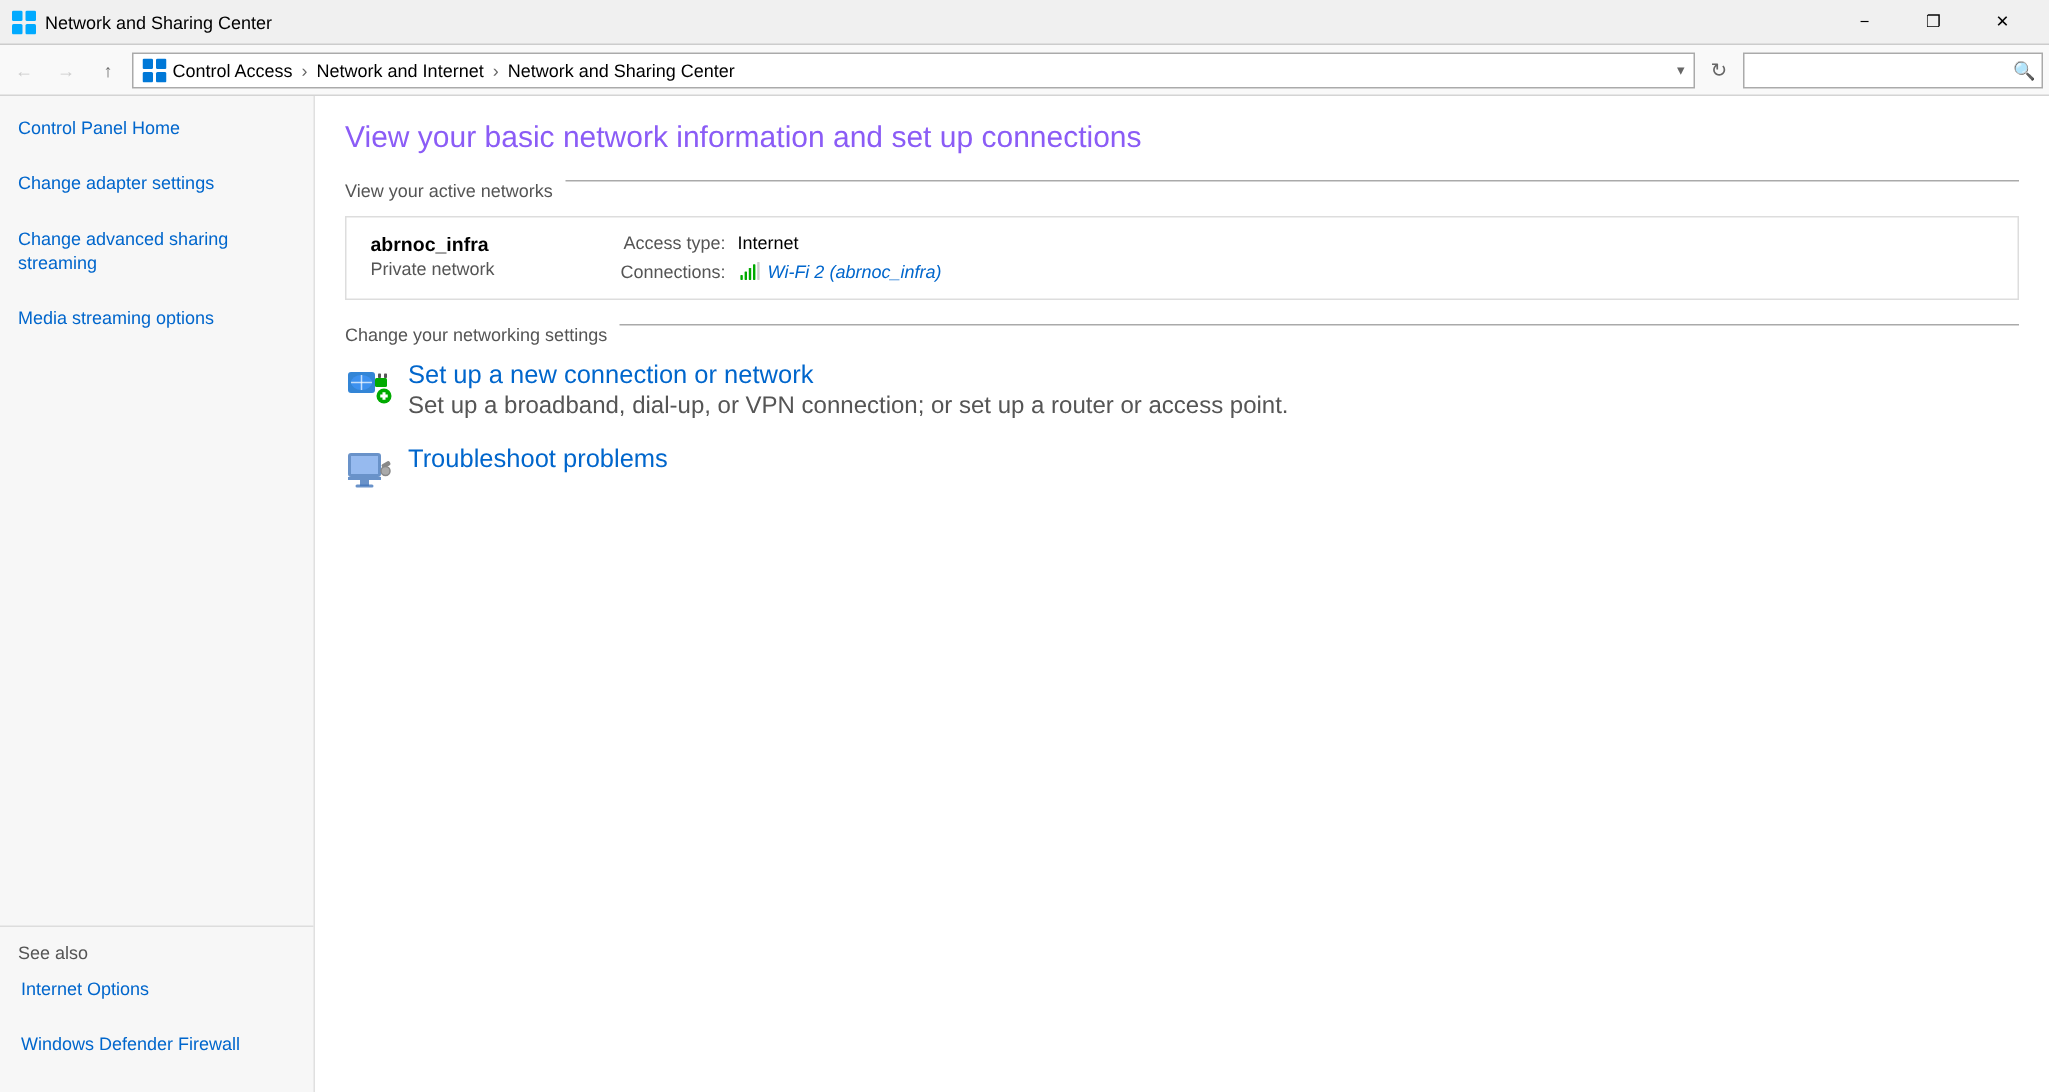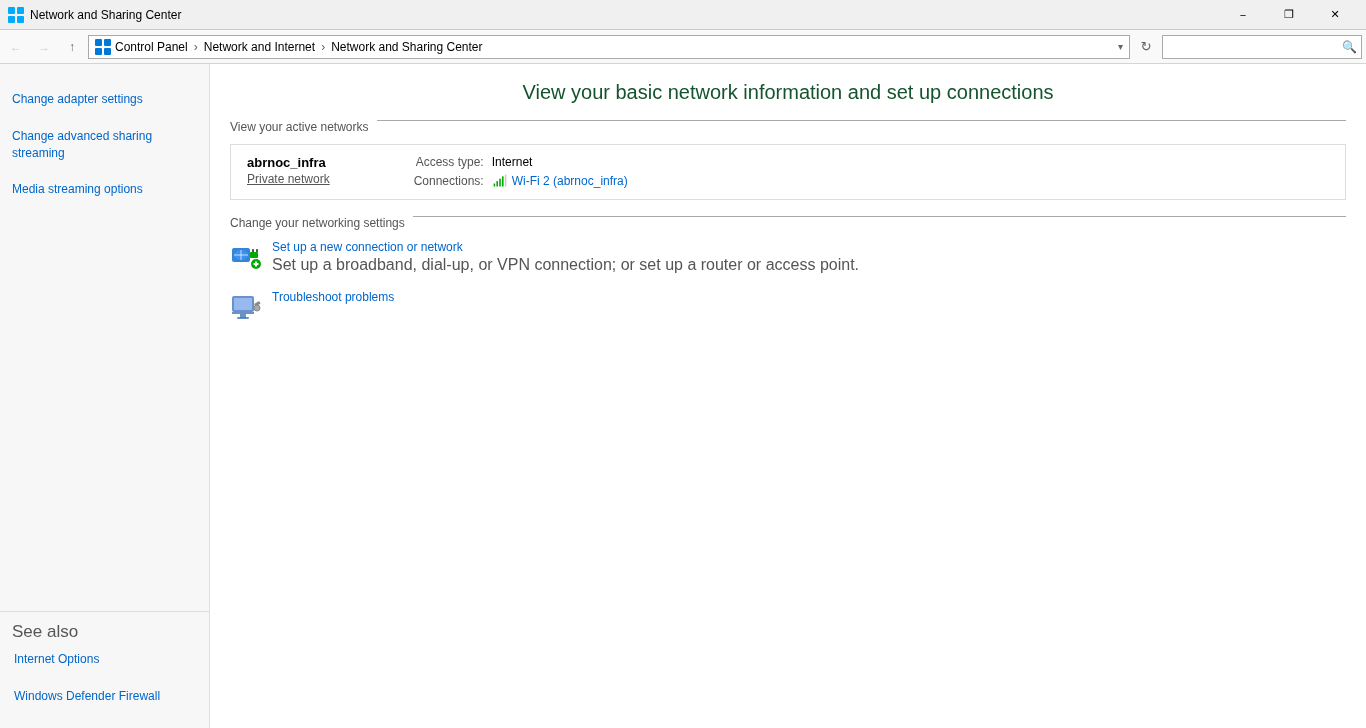--- a/index.html
+++ b/index.html
@@ -169,41 +169,40 @@
       font-size: 12px;
       cursor: pointer;
       line-height: 1.4;
     }
     .sidebar-bottom {
       padding: 10px 12px;
       border-top: 1px solid #ddd;
       margin-top: 4px;
     }
     .sidebar-section-title {
-      font-size: 17px;
+      font-size: 12px;
       color: #555;
       margin-bottom: 6px;
       font-weight: normal;
     }
 
     
     .content {
       flex: 1;
       padding: 16px 20px;
       overflow-y: auto;
       background: #fff;
     }
 
     .page-title {
       font-size: 20px;
       font-weight: 300;
-      color: #14532d;
+      color: #8b5cf6;
       margin-bottom: 16px;
       line-height: 1.2;
-      text-align: center;
     }
 
     .section-header {
       display: flex;
       align-items: flex-start;
       margin-bottom: 10px;
     }
     .section-header-text {
       font-size: 12px;
       color: #555;
@@ -225,21 +224,20 @@
       gap: 64px;
     }
     .network-name {
       font-weight: bold;
       font-size: 13px;
       margin-bottom: 2px;
     }
     .network-type {
       font-size: 12px;
       color: #555;
-      text-decoration: underline;
     }
     .network-details {
       display: flex;
       flex-direction: column;
       gap: 4px;
     }
     .network-detail-row {
       display: flex;
       gap: 8px;
       font-size: 12px;
@@ -253,20 +251,21 @@
     .detail-value {
       color: #000;
     }
     .wifi-link {
       color: #0066cc;
       text-decoration: none;
       cursor: pointer;
       display: flex;
       align-items: center;
       gap: 4px;
+      font-style: italic;
     }
 
     
     .wifi-icon-svg {
       width: 16px;
       height: 16px;
       display: inline-block;
       vertical-align: middle;
     }
 
@@ -288,21 +287,21 @@
       align-items: center;
       justify-content: center;
     }
     .settings-text {
       flex: 1;
     }
     .settings-link {
       color: #0066cc;
       text-decoration: none;
       cursor: pointer;
-      font-size: 12px;
+      font-size: 17px;
       display: block;
       margin-bottom: 2px;
     }
     .settings-desc {
       font-size: 16px;
       color: #555;
     }
   </style>
 </head>
 <body>
@@ -328,38 +327,39 @@
   <button class="nav-btn disabled">←</button>
   <button class="nav-btn disabled">→</button>
   <button class="nav-btn">↑</button>
   <div class="address-path">
     <svg width="16" height="16" viewBox="0 0 16 16">
       <rect x="0" y="0" width="7" height="7" fill="#0078d7" rx="1"></rect>
       <rect x="9" y="0" width="7" height="7" fill="#0078d7" rx="1"></rect>
       <rect x="0" y="9" width="7" height="7" fill="#0078d7" rx="1"></rect>
       <rect x="9" y="9" width="7" height="7" fill="#0078d7" rx="1"></rect>
     </svg>
-    <span class="address-path-item">Control Panel</span>
+    <span class="address-path-item">Control Access</span>
     <span class="address-path-separator">›</span>
     <span class="address-path-item">Network and Internet</span>
     <span class="address-path-separator">›</span>
     <span class="address-path-item">Network and Sharing Center</span>
     <span class="address-path-dropdown">▾</span>
   </div>
   <button class="address-refresh">↻</button>
   <div class="search-box">
     <input type="text" style="">
     <span class="search-icon">🔍</span>
   </div>
 </div>
 
 <div class="main-layout">
 
   <div class="sidebar">
     <div class="sidebar-nav">
+      <a class="sidebar-link">Control Panel Home</a>
       <br>
       <a class="sidebar-link">Change adapter settings</a>
       <br>
       <a class="sidebar-link">Change advanced sharing streaming</a>
       <br>
       <a class="sidebar-link">Media streaming options</a>
     </div>
     <div class="sidebar-bottom">
       <div class="sidebar-section-title">See also</div>
       <a class="sidebar-link">Internet Options</a>

